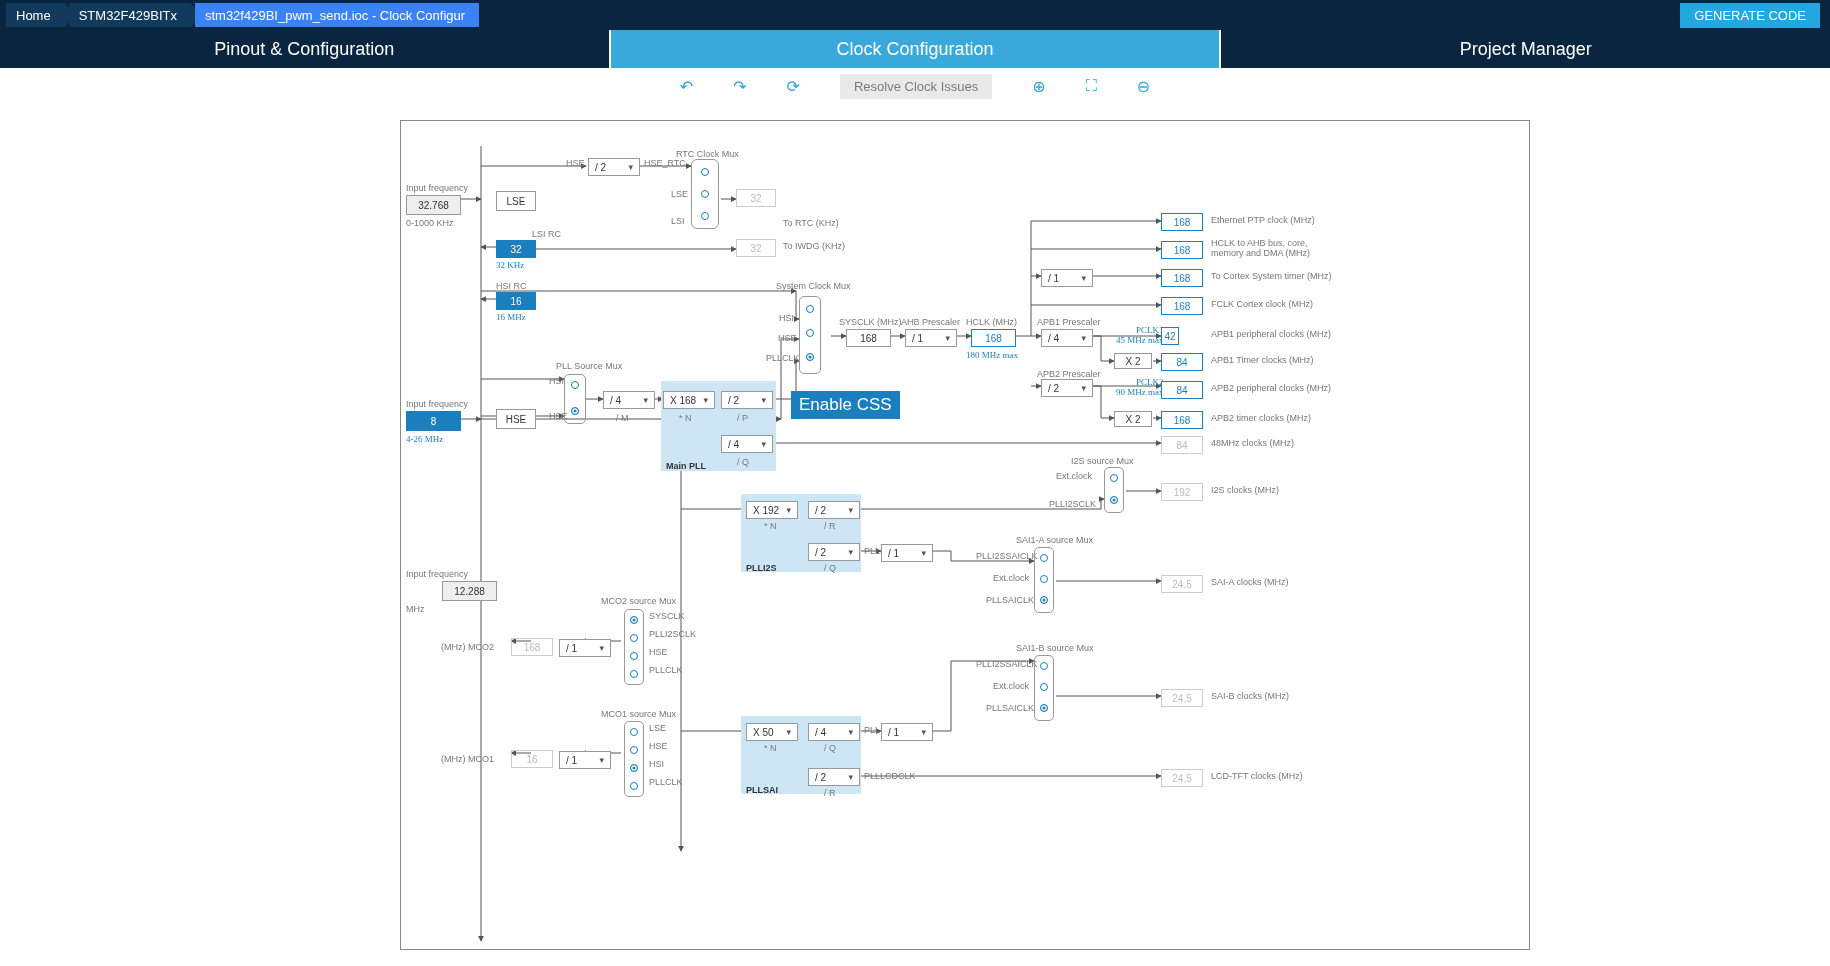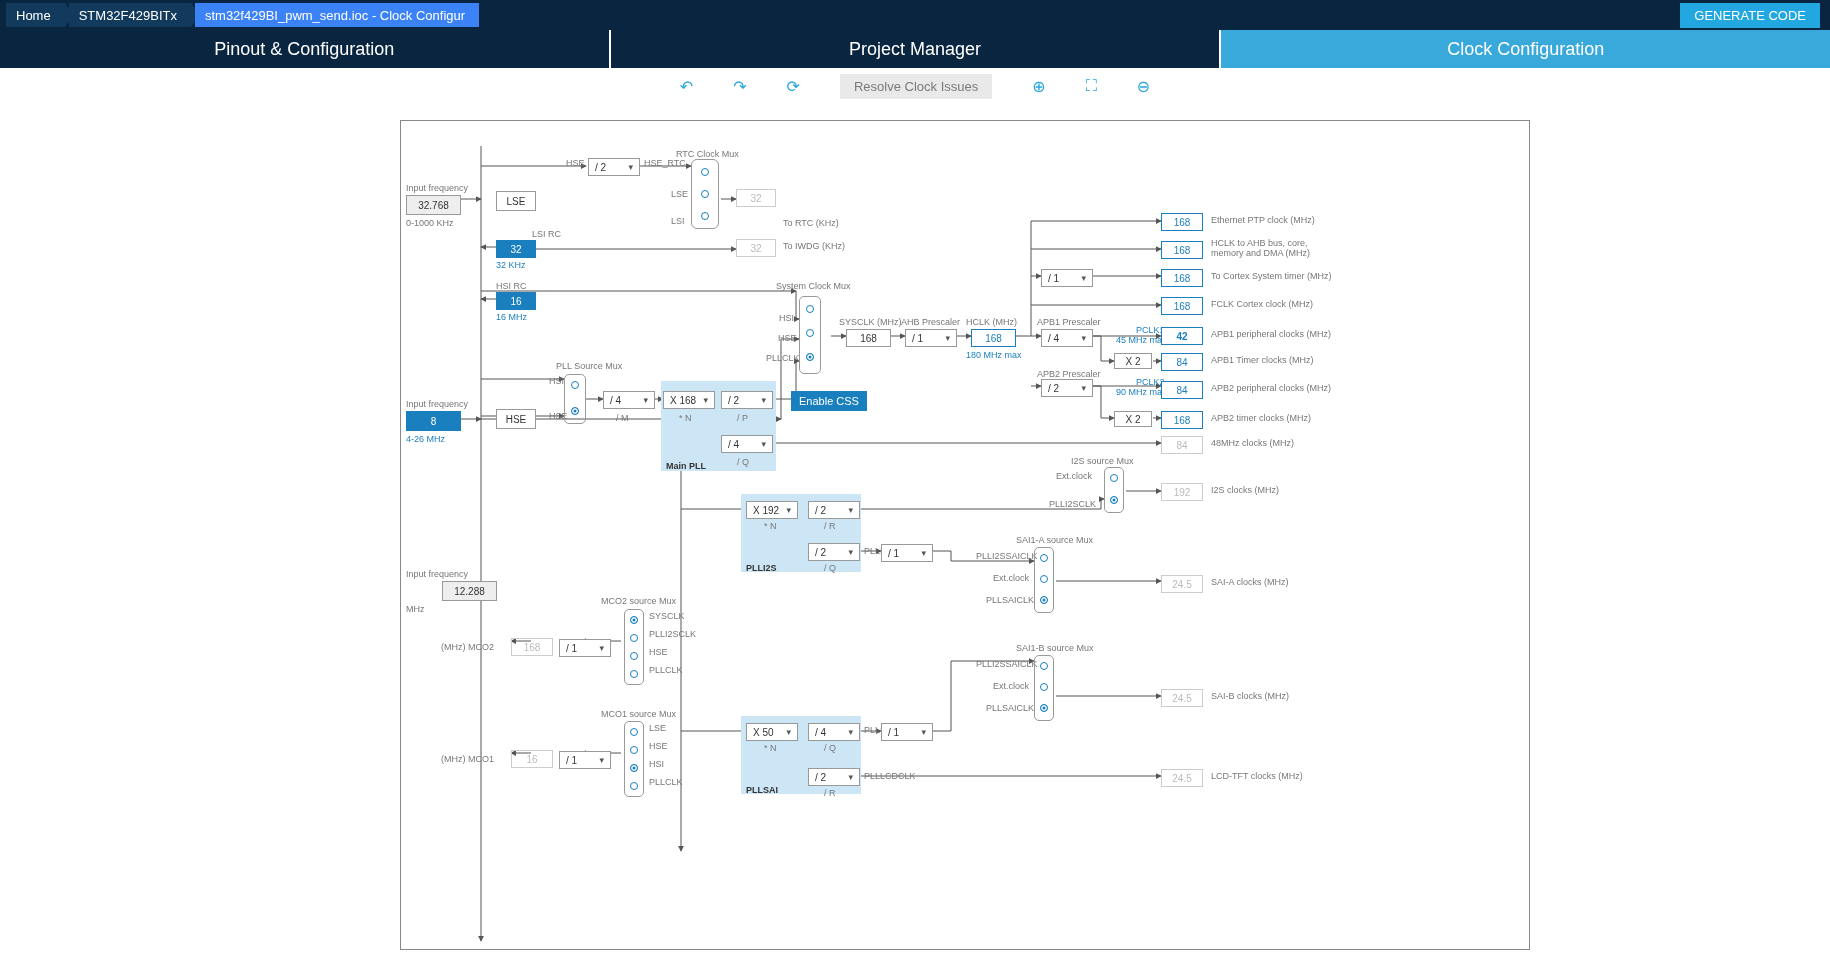--- a/index.html
+++ b/index.html
@@ -22,50 +22,50 @@
 
 .toolbar { display:flex; justify-content:center; align-items:center; gap:40px; height:36px; color:#2aa7dc; font-size:16px; }
 .tool-ico { cursor:pointer; }
 .resolve-btn { background:#e9e9e9; color:#7a7a7a; border:none; padding:5px 14px; font-size:13px; }
 
 
 .canvas { position:absolute; left:400px; top:120px; width:1130px; height:830px; border:1px solid #888; overflow:hidden; }
 
 
 .blk { position:absolute; font-size:10px; }
-.lbl-blue { color:#1a7fbf; }
+.lbl-blue { color:#1a7fbf;font-family:Liberation Serif, serif; }
 .smalltxt { font-size:9px; color:#777; }
 .hilite { background:#cde6f5; }
 .box { border:1px solid #999; background:#fff; text-align:center; display:flex; align-items:center; justify-content:center; }
 .box-blue { border:1px solid #1a7fbf; background:#fff; color:#1a7fbf; text-align:center; display:flex; align-items:center; justify-content:center; }
 .box-solidblue { background:#1a7fbf; color:#fff; text-align:center; display:flex; align-items:center; justify-content:center; border:none; }
 .box-dim { border:1px solid #ccc; color:#bbb; text-align:center; display:flex; align-items:center; justify-content:center; }
 .sel { border:1px solid #999; background:#fff; display:flex; align-items:center; justify-content:space-between; padding:0 6px; min-width:52px; height:18px; }
 .sel::after{ content:"▾"; font-size:9px; color:#555; margin-left:6px; }
-.pill-btn { background:#1a7fbf; color:#fff; padding:4px 8px; font-size:11px; border:none; }
+.pill-btn { background:#1a7fbf; color:#fff; padding:4px 8px; font-size:17px; border:none; }
 svg.connector { position:absolute; top:0; left:0; width:1130px; height:830px; pointer-events:none; }
 
 .radio { width:8px; height:8px; border:1px solid #1a7fbf; border-radius:50%; display:inline-block; background:#fff; }
 .radio.on { background:#1a7fbf; box-shadow: inset 0 0 0 1.5px #fff; }
 
 </style>
 </head>
 <body>
 
 <div class="breadcrumb-bar">
   <div class="bc-item">Home</div>
   <div class="bc-item">STM32F429BITx</div>
   <div class="bc-item current">stm32f429BI_pwm_send.ioc - Clock Configur</div>
   <button class="gen-btn">GENERATE CODE</button>
 </div>
 
 <div class="tab-bar">
   <div class="tab">Pinout &amp; Configuration</div>
+  <div class="tab active">Clock Configuration</div>
   <div class="tab">Project Manager</div>
-  <div class="tab active">Clock Configuration</div>
 </div>
 
 <div class="toolbar">
   <span class="tool-ico">↶</span>
   <span class="tool-ico">↷</span>
   <span class="tool-ico">⟳</span>
   <button class="resolve-btn">Resolve Clock Issues</button>
   <span class="tool-ico">⊕</span>
   <span class="tool-ico">⛶</span>
   <span class="tool-ico">⊖</span>
@@ -264,21 +264,21 @@
   <div class="blk box" style="left:713px; top:290px; width:38px; height:16px;">X 2</div>
 
   <div class="blk box-blue" style="left:760px; top:92px; width:42px; height:18px;">168</div>
   <div class="blk smalltxt" style="left:810px; top:94px;">Ethernet PTP clock (MHz)</div>
   <div class="blk box-blue" style="left:760px; top:120px; width:42px; height:18px;">168</div>
   <div class="blk smalltxt" style="left:810px; top:117px; width:130px;">HCLK to AHB bus, core, memory and DMA (MHz)</div>
   <div class="blk box-blue" style="left:760px; top:148px; width:42px; height:18px;">168</div>
   <div class="blk smalltxt" style="left:810px; top:150px;">To Cortex System timer (MHz)</div>
   <div class="blk box-blue" style="left:760px; top:176px; width:42px; height:18px;">168</div>
   <div class="blk smalltxt" style="left:810px; top:178px;">FCLK Cortex clock (MHz)</div>
-  <div class="blk box-blue" style="left:760px; top:206px; width:42px; height:18px;font-weight:bold;">42</div>
+  <div class="blk box-blue" style="left:760px; top:206px; width:18px; height:18px;">42</div>
   <div class="blk smalltxt" style="left:810px; top:208px;">APB1 peripheral clocks (MHz)</div>
   <div class="blk box-blue" style="left:760px; top:232px; width:42px; height:18px;">84</div>
   <div class="blk smalltxt" style="left:810px; top:234px;">APB1 Timer clocks (MHz)</div>
   <div class="blk box-blue" style="left:760px; top:260px; width:42px; height:18px;">84</div>
   <div class="blk smalltxt" style="left:810px; top:262px;">APB2 peripheral clocks (MHz)</div>
   <div class="blk box-blue" style="left:760px; top:290px; width:42px; height:18px;">168</div>
   <div class="blk smalltxt" style="left:810px; top:292px;">APB2 timer clocks (MHz)</div>
   <div class="blk box-dim" style="left:760px; top:315px; width:42px; height:18px;">84</div>
   <div class="blk smalltxt" style="left:810px; top:317px;">48MHz clocks (MHz)</div>
 

